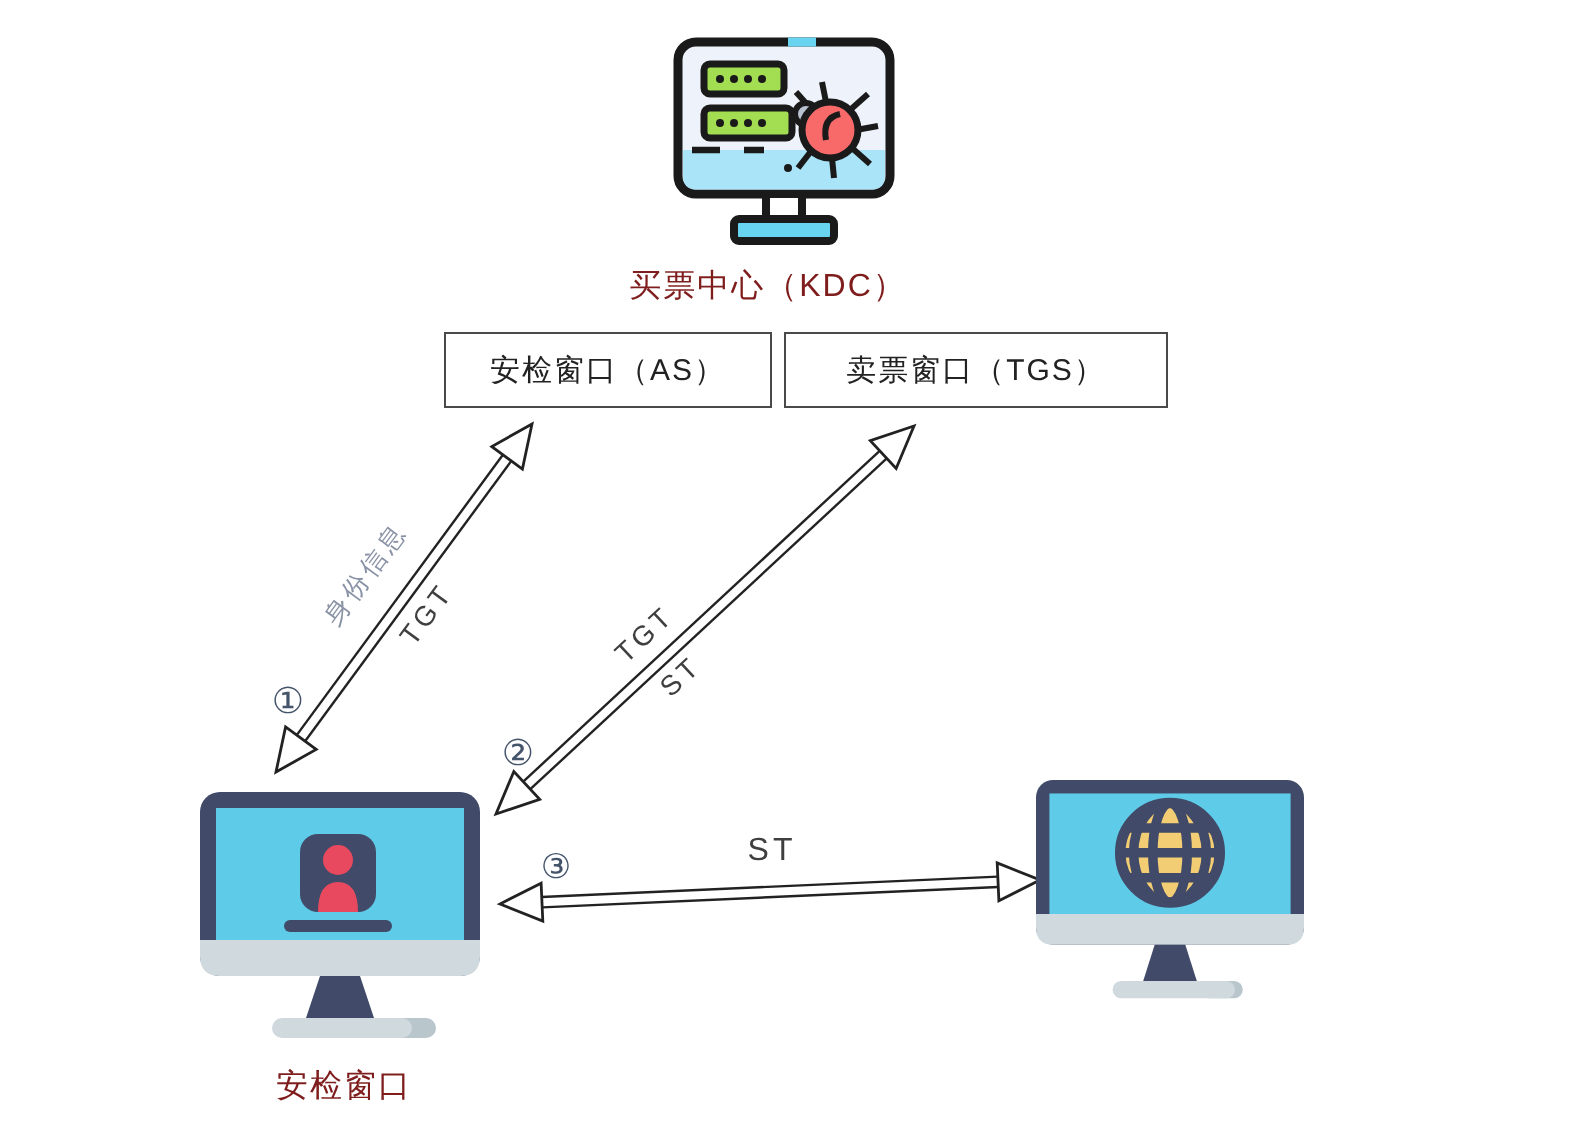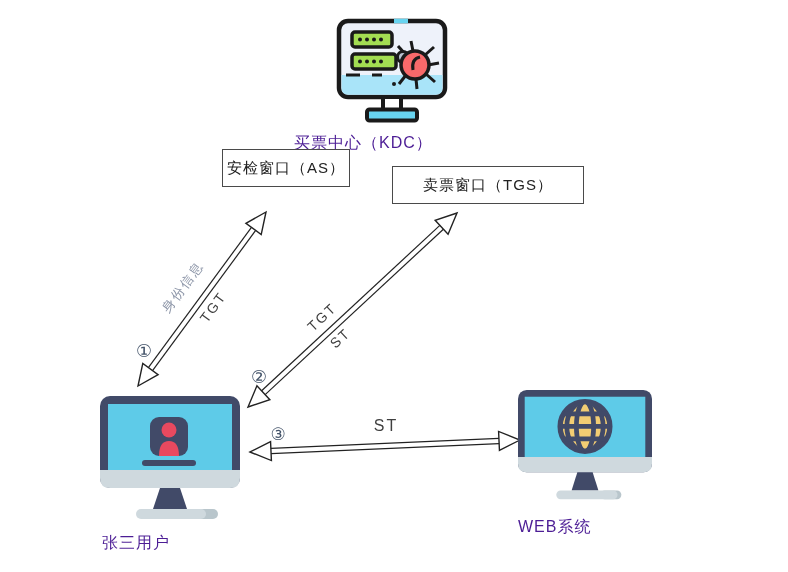--- a/index.html
+++ b/index.html
@@ -1,21 +1,21 @@
 <!DOCTYPE html>
 <html><head>
 <meta charset="utf-8">
 <style>
   html,body{margin:0;padding:0;background:#fff;}
   #canvas{
     position:relative;width:788px;height:572px;background:#ffffff;overflow:hidden;
     font-family:"Liberation Sans","DejaVu Sans",sans-serif;color:#333;
   }
   .abs{position:absolute;}
-  .node-label{position:absolute;font-size:16px;color:#4c1d95;letter-spacing:1px;}
+  .node-label{position:absolute;text-align:center;font-size:16px;color:#7f1d1d;letter-spacing:1px;}
   .win-box{
     position:absolute;height:38px;border:1.5px solid #4a4a4a;background:#fff;
     display:flex;align-items:center;justify-content:center;
     font-size:15px;color:#222;letter-spacing:1px;box-sizing:border-box;
   }
   .flow-label{position:absolute;transform:translate(-50%,-50%);white-space:nowrap;color:#3f3f3f;font-size:14px;letter-spacing:2px;}
   .flow-label.gray{color:#8a93a6;font-size:13px;}
   .step-badge{position:absolute;transform:translate(-50%,-50%);font-size:18px;color:#44546a;white-space:nowrap;}
   svg{display:block;}
   #arrow-layer{position:absolute;left:0;top:0;pointer-events:none;}
@@ -61,21 +61,21 @@
       <circle cx="67" cy="44" r="5.5" fill="#b9c2d0" stroke="#1a1a1a" stroke-width="3"></circle>
       <circle cx="79" cy="52" r="14" fill="#f8696a" stroke="#1a1a1a" stroke-width="3.5"></circle>
       <path d="M84 44 q-9 2 -7 13" fill="none" stroke="#1a1a1a" stroke-width="3"></path>
     </g>
 
     <rect x="47" y="84" width="18" height="13" fill="#ffffff" stroke="#1a1a1a" stroke-width="4"></rect>
     <rect x="31" y="96.5" width="50" height="11" rx="2.5" fill="#68d4f0" stroke="#1a1a1a" stroke-width="4"></rect>
   </svg>
   <div class="node-label" style="left:294px;top:133px;width:180px;font-size:16px">买票中心（KDC）</div>
 
-  <div class="win-box" style="left:222px;top:149px;width:128px">安检窗口（AS）</div>
+  <div class="win-box" style="left:222px;top:166px;width:164px">安检窗口（AS）</div>
   <div class="win-box" style="left:392px;top:166px;width:192px">卖票窗口（TGS）</div>
 
   <svg id="arrow-layer" width="788" height="572" viewBox="0 0 788 572">
       <polygon points="138,386 158.09636077117392,374.7134467726049 142.79146127578093,363.45467013231587" fill="#fff" stroke="#222" stroke-width="1.4" stroke-linejoin="miter"></polygon>
       <polygon points="266,212 261.20853872421907,234.5453298676842 245.90363922882608,223.28655322739507" fill="#fff" stroke="#222" stroke-width="1.4" stroke-linejoin="miter"></polygon>
       <line x1="152.53826569126804" y1="370.6247331506052" x2="255.65044364431319" y2="230.45661624568444" stroke="#222" stroke-width="1.2"></line>
       <line x1="148.34955635568681" y1="367.5433837543156" x2="251.46173430873196" y2="227.37526684939482" stroke="#222" stroke-width="1.2"></line>
       <polygon points="248,407 269.85429346880204,399.67607639448124 256.9282784293277,385.7506272024701" fill="#fff" stroke="#222" stroke-width="1.4" stroke-linejoin="miter"></polygon>
       <polygon points="457,213 448.0717215706723,234.24937279752984 435.14570653119796,220.3239236055188" fill="#fff" stroke="#222" stroke-width="1.4" stroke-linejoin="miter"></polygon>
       <line x1="265.1601090597298" y1="394.6189395826456" x2="443.37753716160006" y2="229.19223598569425" stroke="#222" stroke-width="1.2"></line>
@@ -93,21 +93,21 @@
     <g>
       <rect x="50" y="21" width="38" height="39" rx="9" fill="#414a68"></rect>
       <circle cx="69" cy="34" r="7.5" fill="#e8495f"></circle>
       <path d="M59 60 Q59 45 69 45 Q79 45 79 60 Z" fill="#e8495f"></path>
     </g>
     <rect x="42" y="64" width="54" height="6" rx="3" fill="#414a68"></rect>
     <path d="M60 92 L80 92 L87 113 L53 113 Z" fill="#414a68"></path>
     <rect x="94" y="113" width="24" height="10" rx="5" fill="#b9c6cc"></rect>
     <rect x="36" y="113" width="70" height="10" rx="5" fill="#cfd9de"></rect>
   </svg>
-  <div class="node-label" style="left:102px;top:533px;width:140px">张三用户</div>
+  <div class="node-label" style="left:102px;top:533px;width:140px">安检窗口</div>
 
   <svg class="abs" style="left:518px;top:390px" width="134" height="113" viewBox="0 0 140 118">
     <rect x="0" y="0" width="140" height="86" rx="9" fill="#414a68"></rect>
     <rect x="7" y="7" width="126" height="63" fill="#5ecbe8"></rect>
     <path d="M0 70 H140 V77 Q140 86 131 86 H9 Q0 86 0 77 Z" fill="#cfd9de"></path>
     <g>
       <defs>
           <clipPath id="globeclip">
             <circle cx="70" cy="38" r="26"></circle>
           </clipPath>
@@ -118,21 +118,20 @@
         <ellipse cx="70" cy="38" rx="19" ry="26"></ellipse>
         <line x1="44" y1="38" x2="96" y2="38"></line>
         <line x1="46" y1="25" x2="94" y2="25"></line>
         <line x1="46" y1="51" x2="94" y2="51"></line>
       </g>
     </g>
     <path d="M62 86 L78 86 L84 105 L56 105 Z" fill="#414a68"></path>
     <rect x="86" y="105" width="22" height="9" rx="4.5" fill="#b9c6cc"></rect>
     <rect x="40" y="105" width="64" height="9" rx="4.5" fill="#cfd9de"></rect>
   </svg>
-  <div class="node-label" style="left:518px;top:517px;width:140px">WEB系统</div>
 
   <div class="flow-label gray" style="left:183px;top:287px;transform:translate(-50%,-50%) rotate(-53.5deg)">身份信息</div>
   <div class="flow-label" style="left:213px;top:307px;transform:translate(-50%,-50%) rotate(-53.5deg)">TGT</div>
   <div class="step-badge" style="left:144px;top:351px">①</div>
 
   <div class="flow-label" style="left:322px;top:317px;transform:translate(-50%,-50%) rotate(-43deg)">TGT</div>
   <div class="flow-label" style="left:340px;top:338px;transform:translate(-50%,-50%) rotate(-43deg)">ST</div>
   <div class="step-badge" style="left:259px;top:377px">②</div>
 
   <div class="flow-label" style="left:386px;top:426px;font-size:16px">ST</div>

